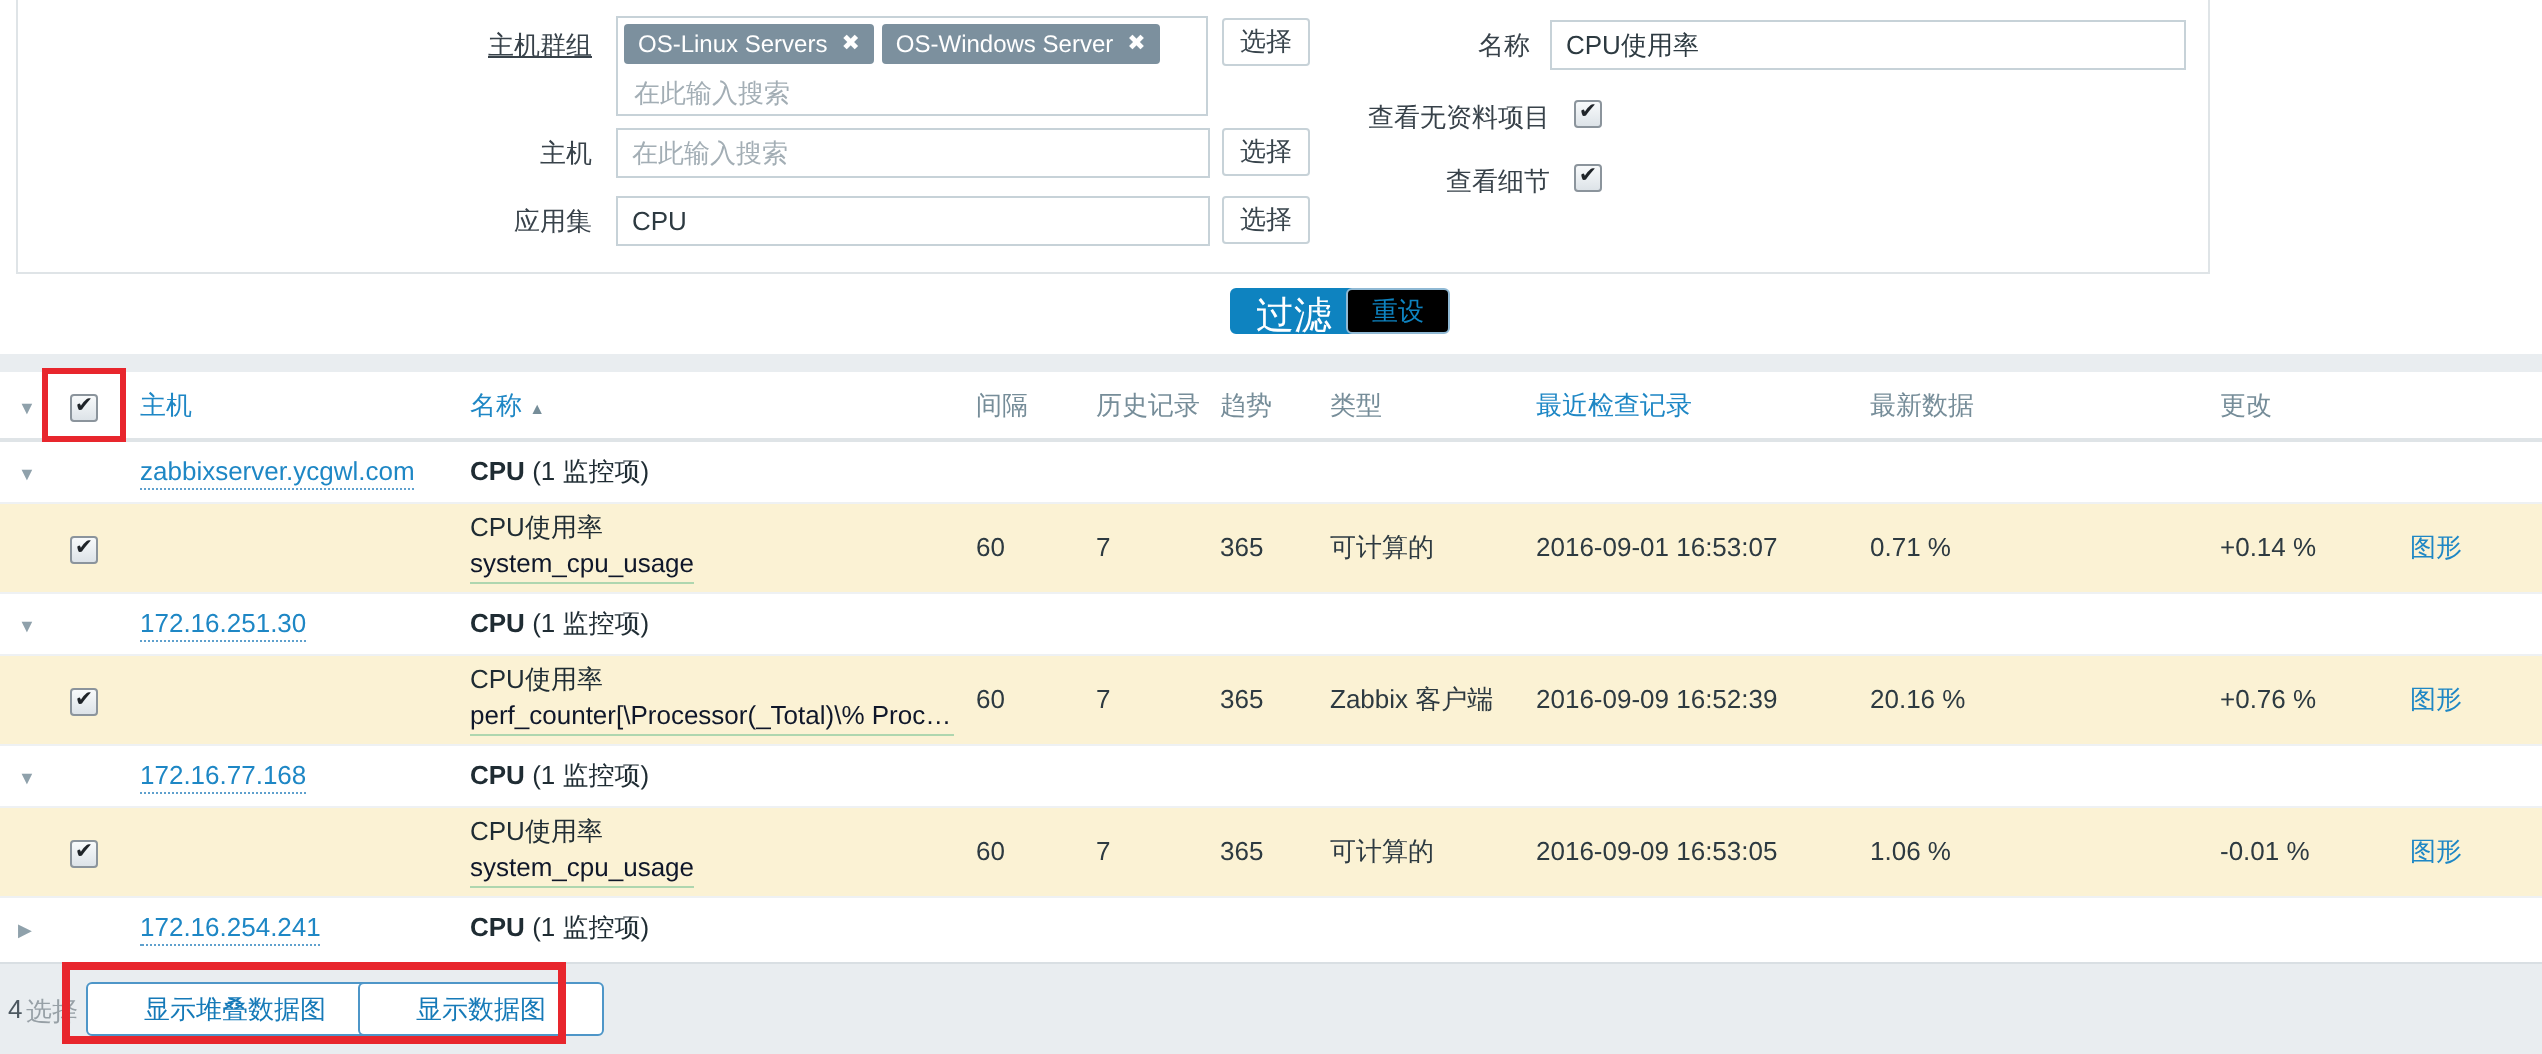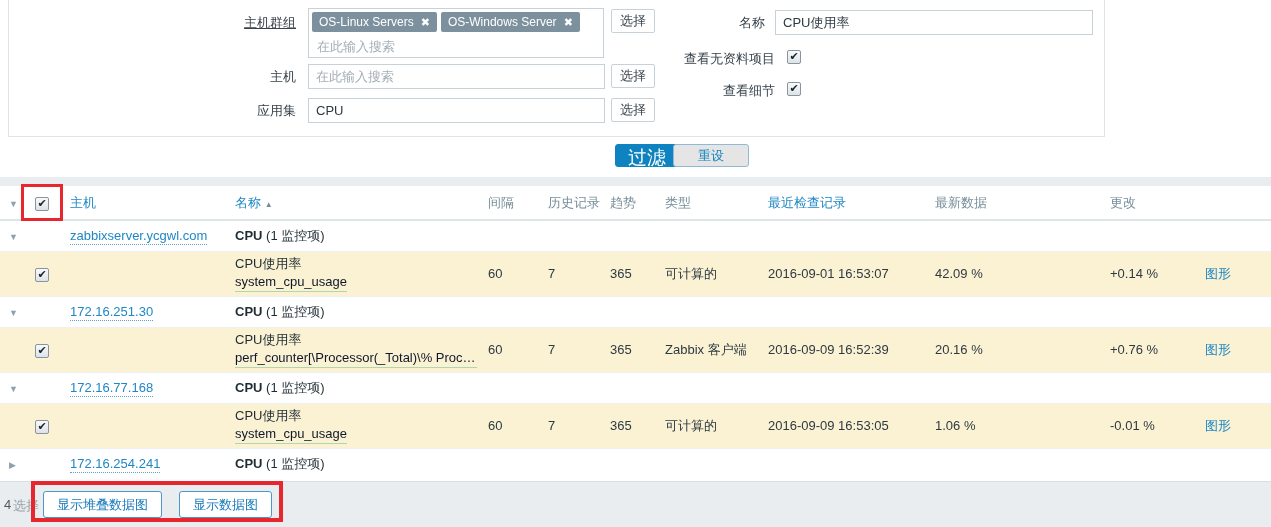--- a/index.html
+++ b/index.html
@@ -42,22 +42,22 @@
     background:linear-gradient(#f8fafb,#dde3e8); cursor:pointer;
   }
   .cb-mark { font-size:11px; line-height:1; color:#1f2429; margin-top:-1px; }
   .filter-cb { position:absolute; }
   .btn-primary {
     position:absolute; left:615px; top:144px; height:23px; padding:0 12px;
     background:#0e83c0; border:1px solid #0e83c0; border-radius:3px;
     color:#fff; font-family:inherit; font-size:19px; cursor:pointer;
   }
   .btn-reset {
-    position:absolute; left:673px; top:144px; height:23px; padding:0 24px;
-    background:#e5e5e5; border:1px solid #90b9d4; border-radius:3px;
+    position:absolute; left:673px; top:144px; height:23px; padding:0 12px;
+    background:#000000; border:1px solid #90b9d4; border-radius:3px;
     color:#0e83c0; font-family:Liberation Sans, sans-serif; font-size:13px; cursor:pointer;
   }
   
   .divider-strip { position:absolute; left:0; top:177px; width:1271px; height:9px; background:#e9edf0; }
   
   table.latest {
     position:absolute; left:0; top:186px; width:1271px;
     border-collapse:collapse; table-layout:fixed; font-size:13px;
   }
   table.latest th, table.latest td { vertical-align:middle; text-align:left; padding:0 5px; font-weight:normal; }
@@ -85,21 +85,21 @@
   .num { color:#2d3a41; }
   td.graph-cell { text-align:right; padding-right:17px; }
   
   .footerbar {
     position:absolute; left:0; top:481px; width:1271px; height:46px;
     background:#e9edf0; border-top:1px solid #d9dfe3;
   }
   .sel-count { position:absolute; left:4px; top:15px; color:#4d5860; }
   .sel-label { position:absolute; left:13px; top:15px; color:#97a0a6; }
   .btn-outline {
-    position:absolute; top:9px; height:27px; padding:0 13px;
+    position:absolute; top:9px; height:27px; padding:0 28px;
     background:#fff; border:1px solid #4e96c8; border-radius:3px;
     color:#167ab8; font-family:inherit; font-size:13px; cursor:pointer;
   }
   
   .annot { position:absolute; border-style:solid; border-color:#e8262d; pointer-events:none; z-index:10; }
   .annot-header { left:21px; top:184px; width:42px; height:37px; border-width:3px; }
   .annot-footer { left:31px; top:481px; width:252px; height:41px; border-width:4px; }
 </style>
 </head>
 <body>
@@ -199,21 +199,21 @@
       <td></td>
       <td>
         <div class="item-name">CPU使用率</div>
         <a class="item-key">system_cpu_usage</a>
       </td>
       <td class="num">60</td>
       <td class="num">7</td>
       <td class="num">365</td>
       <td class="num">可计算的</td>
       <td class="num">2016-09-01 16:53:07</td>
-      <td class="num">42.09 %</td>
+      <td class="num">0.71 %</td>
       <td class="num">+0.14 %</td>
       <td class="graph-cell"><a class="blue">图形</a></td>
     </tr>
 
     <tr class="group">
       <td><span class="tri">▼</span></td>
       <td></td>
       <td><a class="host-link">172.16.251.30</a></td>
       <td colspan="9"><span class="app-name">CPU</span> <span class="app-count">(1 监控项)</span></td>
     </tr>

